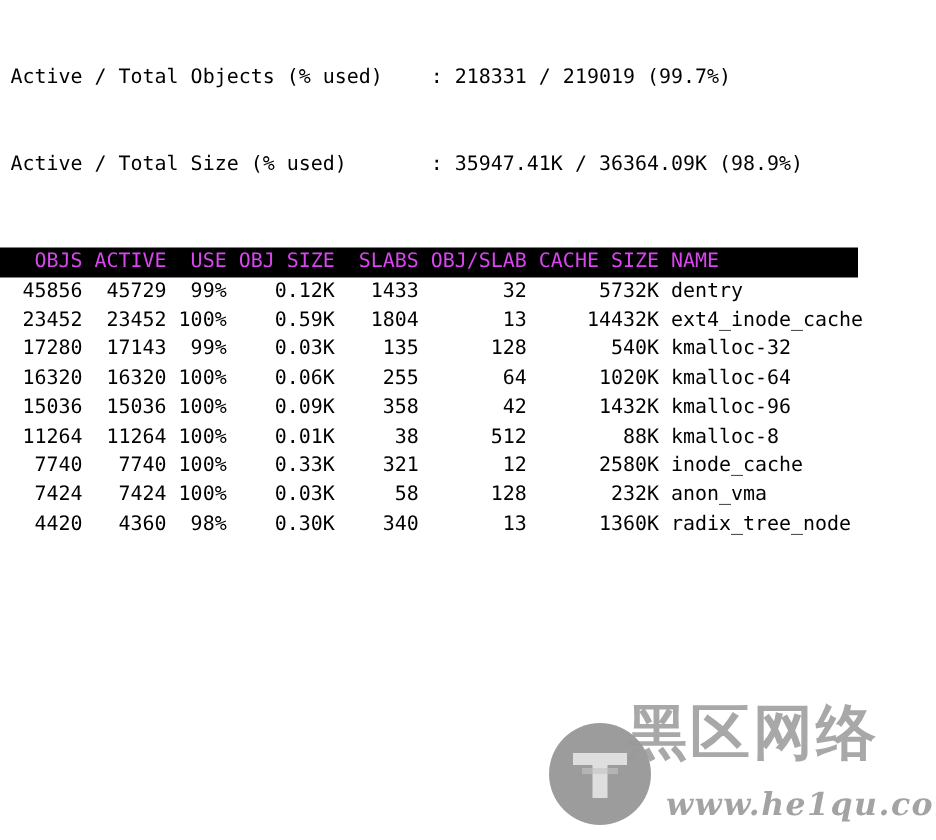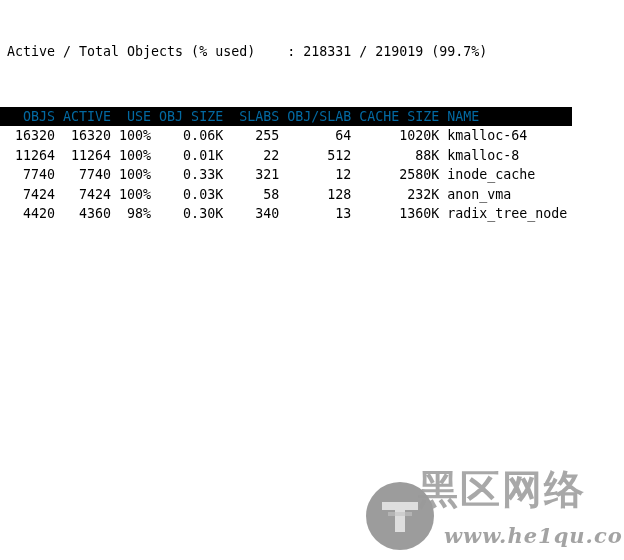--- a/index.html
+++ b/index.html
@@ -38,21 +38,21 @@
   }
 
   
   .gap {
     height: 7px;
   }
 
   
   .col-header {
     background: #000000;
-    color: #0369a1;
+    color: #d946ef;
     white-space: pre;
     height: 19.4px;
     padding-left: 7px;
     letter-spacing: 0px;
   }
 
   
   .rows {
     padding-left: 7px;
   }
@@ -114,29 +114,34 @@
     white-space: nowrap;
   }
 </style>
 </head>
 <body>
 
 <div id="terminal">
 
   <div class="summary">
     <div class="summary-line">Active / Total Objects (% used)    : 218331 / 219019 (99.7%)</div>
+    <div class="summary-line">Active / Total Size (% used)       : 35947.41K / 36364.09K (98.9%)</div>
   </div>
 
   <div class="gap"></div>
 
   <div class="col-header">  OBJS ACTIVE  USE OBJ SIZE  SLABS OBJ/SLAB CACHE SIZE NAME</div>
 
   <div class="rows">
+    <div class="row"> 45856  45729  99%    0.12K   1433       32      5732K dentry</div>
+    <div class="row"> 23452  23452 100%    0.59K   1804       13     14432K ext4_inode_cache</div>
+    <div class="row"> 17280  17143  99%    0.03K    135      128       540K kmalloc-32</div>
     <div class="row"> 16320  16320 100%    0.06K    255       64      1020K kmalloc-64</div>
-    <div class="row"> 11264  11264 100%    0.01K     22      512        88K kmalloc-8</div>
+    <div class="row"> 15036  15036 100%    0.09K    358       42      1432K kmalloc-96</div>
+    <div class="row"> 11264  11264 100%    0.01K     38      512        88K kmalloc-8</div>
     <div class="row">  7740   7740 100%    0.33K    321       12      2580K inode_cache</div>
     <div class="row">  7424   7424 100%    0.03K     58      128       232K anon_vma</div>
     <div class="row">  4420   4360  98%    0.30K    340       13      1360K radix_tree_node</div>
 
   </div>
 
   <div class="watermark">
     <div class="wm-logo">
       <svg class="wm-logo-glyph" viewBox="0 0 68 68" xmlns="http://www.w3.org/2000/svg">
         <path d="M16 20 H52 V28 H39 V50 H29 V28 H16 Z" fill="#e8e8e8" opacity="0.85"></path>

